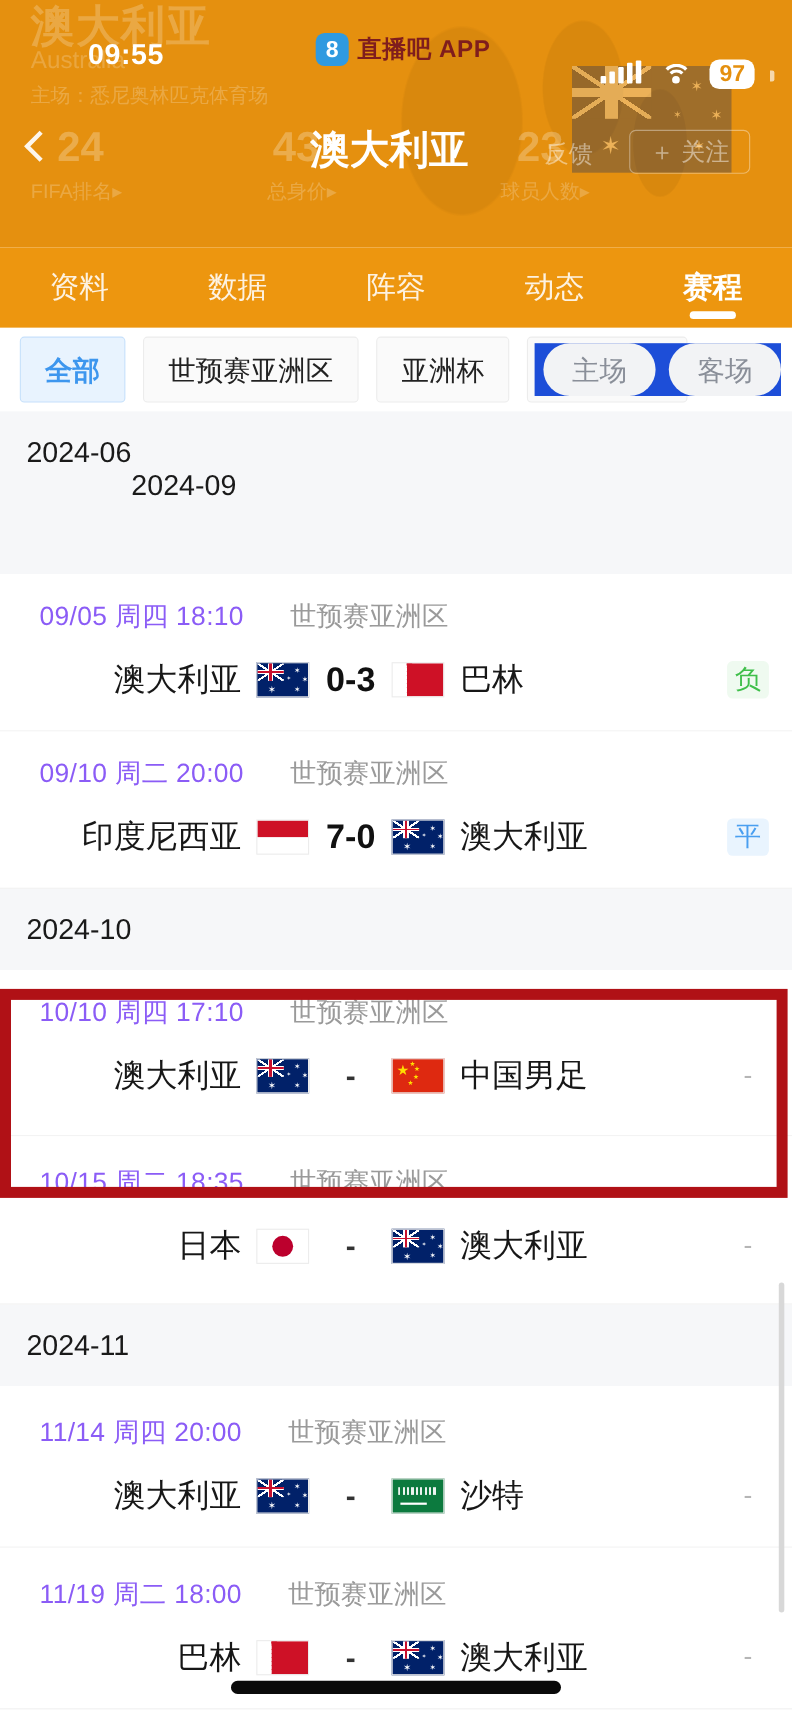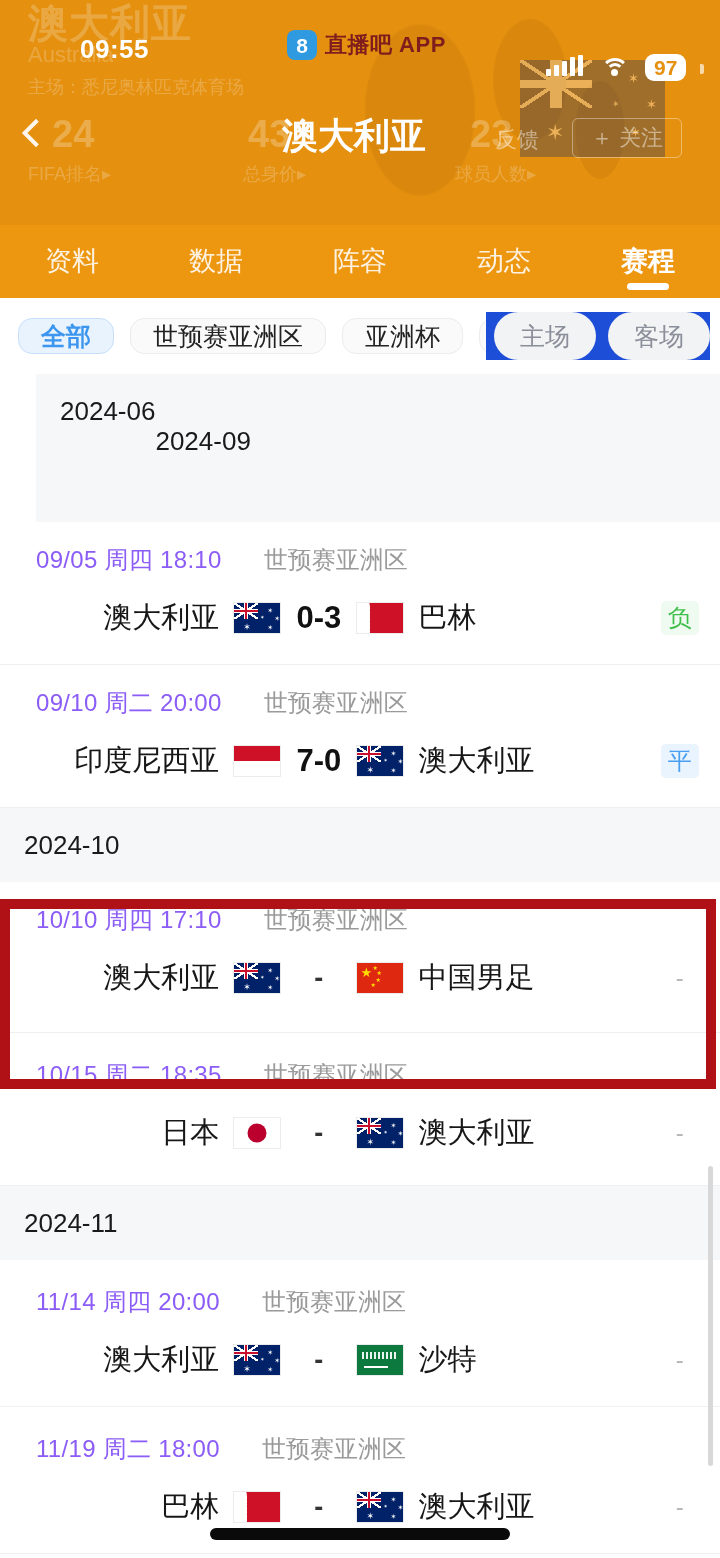--- a/index.html
+++ b/index.html
@@ -144,21 +144,21 @@
     bottom: 8px; width: 42px; height: 7px; background: #fff; border-radius: 4px;
   }
 
   
   .chipbar {
     position: relative; height: 76px; background: #fff;
     display: flex; align-items: center; padding-left: 18px; gap: 16px;
     overflow: hidden;
   }
   .chip {
-    height: 36px; padding: 8px 22px; border-radius: 14px;
+    height: 60px; padding: 8px 22px; border-radius: 4px;
     background: #fafafa; border: 1px solid #ececec;
     display: flex; align-items: center; font-size: 25px; color: #222;
     white-space: nowrap; flex: none;
   }
   .chip.sel { background: #e8f3fe; border-color: #c6e0fb; color: #3d96ee; font-weight: bold; }
   .venue-chips {
     position: absolute; right: 10px; top: 14px; display: flex; gap: 12px;
     background: #1d4ed8; padding-left: 8px;
   }
   .vchip {
@@ -166,21 +166,21 @@
     display: flex; align-items: center; font-size: 25px; color: #8a8f99;
     white-space: nowrap;
   }
 
   
   .list { position: relative; background: #fff; }
   .month {
     height: 74px; background: #f6f7f9; display: flex; align-items: center;
     padding-left: 24px; font-size: 26px; color: #1a1a1a;
   }
-  .month.tall { height: 148px; align-items: flex-start; padding-top: 22px; margin-left: 36px; }
+  .month.tall { height: 148px; align-items: flex-start; padding-top: 22px; }
   .month.tall span { display: block; }
 
   .match {
     position: relative; background: #fff; padding: 22px 0 26px;
     border-bottom: 1px solid #f0f0f0;
   }
   .match-meta { display: flex; align-items: center; padding-left: 36px; gap: 0; }
   .m-date { font-size: 24px; color: #8b5cf6; letter-spacing: .3px; }
   .m-comp { font-size: 24px; color: #9a9a9a; margin-left: 42px; }
   .match-body {

